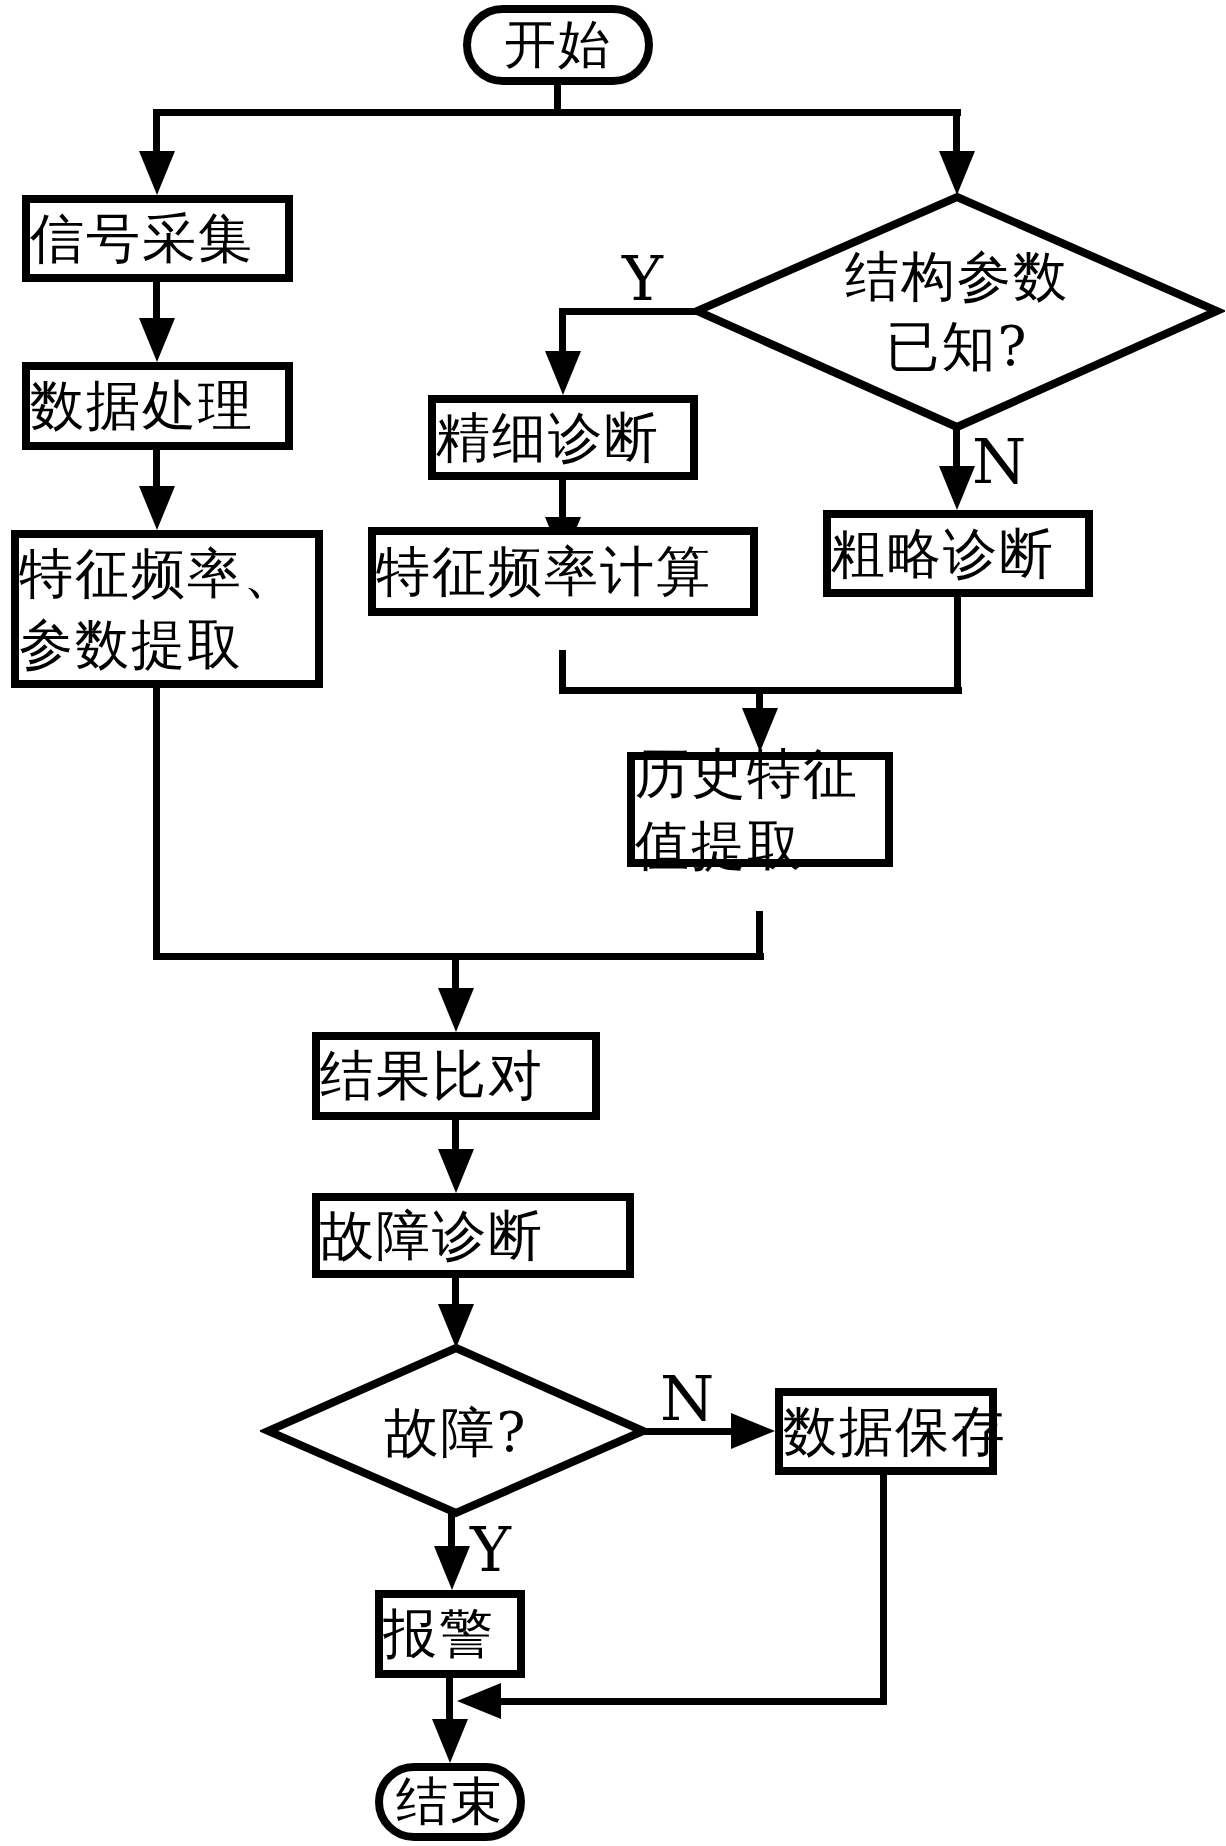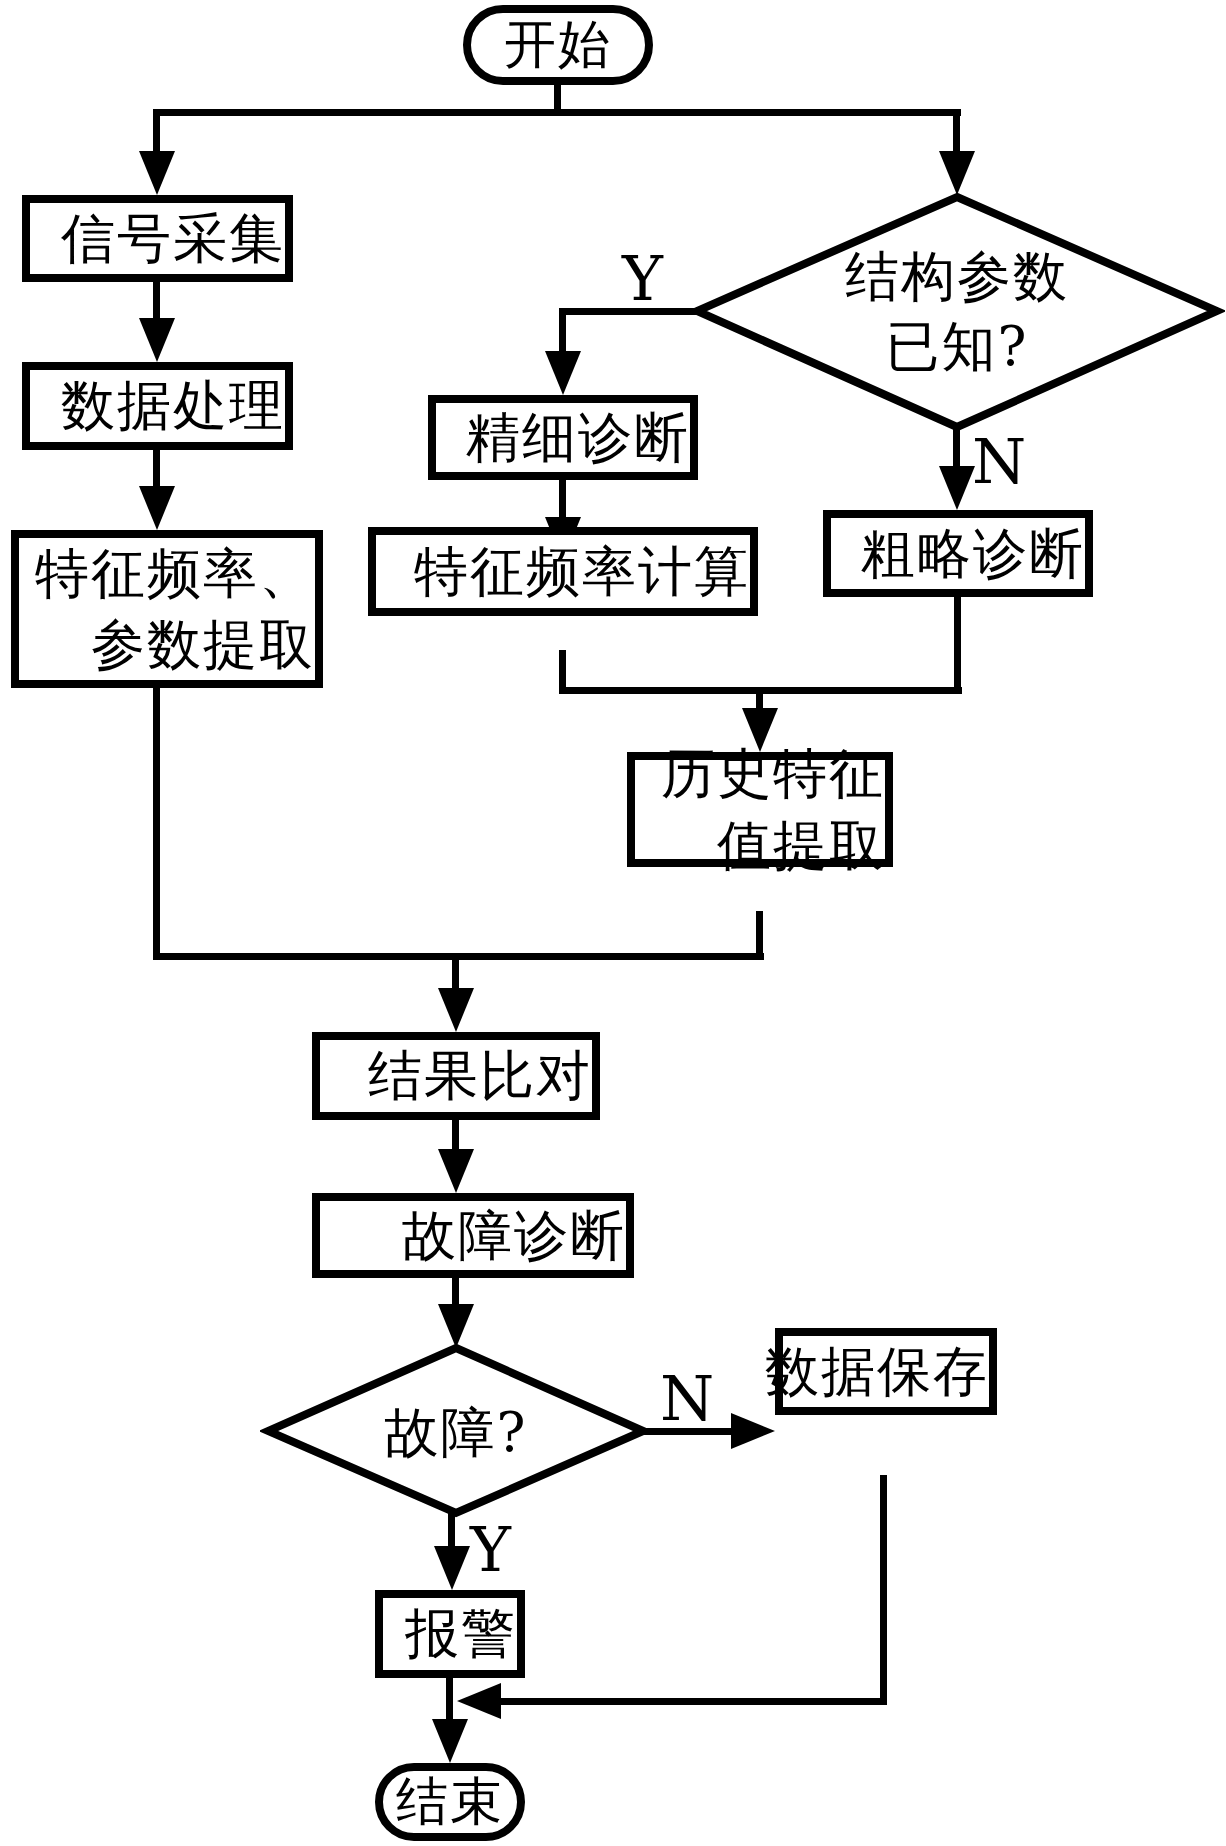--- a/index.html
+++ b/index.html
@@ -12,21 +12,21 @@
     color: #000;
     overflow: hidden;
   }
   .box {
     position: absolute;
     box-sizing: border-box;
     border: 8px solid #000;
     background: #fff;
     display: flex;
     flex-direction: column;
-    align-items: flex-end;
+    align-items: flex-start;
     justify-content: center;
     text-align: center;
     font-size: 54px;
     line-height: 1.32;
     letter-spacing: 2px;
     white-space: nowrap;
   }
   .terminator {
     position: absolute;
     box-sizing: border-box;
@@ -167,21 +167,21 @@
   <svg class="diamond-svg" style="left:260px; top:1344px;" width="392" height="178" viewBox="0 0 392 178">
     <polygon points="196,4 383,87 196,169 8,87" fill="#ffffff" stroke="#000000" stroke-width="8"></polygon>
   </svg>
   <div class="diamond-text" style="left:260px; top:1344px; width:392px; height:178px;">
     <span>故障?</span>
   </div>
 
   <div class="edge-label" style="left:660px; top:1362px;">N</div>
   <div class="edge-label" style="left:470px; top:1513px;">Y</div>
 
-  <div class="box" style="left:775px; top:1328px; width:222px; height:87px;">
+  <div class="box" style="left:775px; top:1388px; width:222px; height:87px;">
     <span>数据保存</span>
   </div>
 
   <div class="box" style="left:375px; top:1590px; width:150px; height:88px;">
     <span>报警</span>
   </div>
 
   <div class="terminator" style="left:375px; top:1763px; width:150px; height:78px;">
     <span>结束</span>
   </div>

